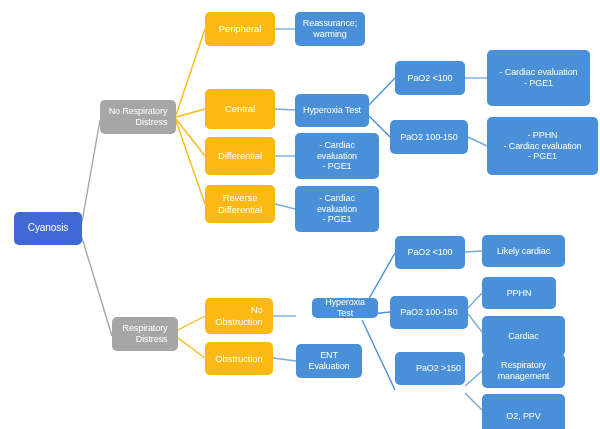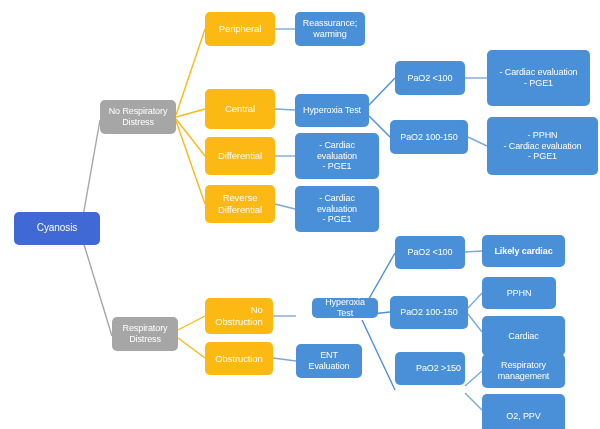--- a/index.html
+++ b/index.html
@@ -32,21 +32,21 @@
     text-align: center;
     border-radius: 5px;
     color: #ffffff;
     line-height: 1.22;
     padding: 2px 4px;
     white-space: pre-line;
     letter-spacing: -0.1px;
     z-index: 2;
   }
   .n-root   { background: #4169d6; }
-  .n-gray   { background: #a6a6a6; }
+  .n-gray   { background: #a6a6a6; text-align: right; }
   .n-yellow { background: #fcb913; }
   .n-blue   { background: #4a90d9; }
 </style>
 </head>
 <body>
 
 <div id="canvas">
   <svg id="edges" viewBox="0 0 600 429">
       <line x1="82" y1="222" x2="100" y2="120" stroke="#a6a6a6" stroke-width="1.4"></line>
       <line x1="82" y1="238" x2="112" y2="336" stroke="#a6a6a6" stroke-width="1.4"></line>
@@ -69,21 +69,21 @@
       <line x1="362" y1="311" x2="395" y2="253" stroke="#4a90d9" stroke-width="1.4"></line>
       <line x1="362" y1="315" x2="390" y2="312" stroke="#4a90d9" stroke-width="1.4"></line>
       <line x1="362" y1="320" x2="395" y2="390" stroke="#4a90d9" stroke-width="1.4"></line>
       <line x1="465" y1="252" x2="482" y2="251" stroke="#7ba9d8" stroke-width="1.4"></line>
       <line x1="468" y1="308" x2="482" y2="293" stroke="#7ba9d8" stroke-width="1.4"></line>
       <line x1="468" y1="314" x2="482" y2="332" stroke="#7ba9d8" stroke-width="1.4"></line>
       <line x1="465" y1="386" x2="482" y2="371" stroke="#7ba9d8" stroke-width="1.4"></line>
       <line x1="465" y1="393" x2="482" y2="410" stroke="#7ba9d8" stroke-width="1.4"></line>
     </svg>
   <div id="nodes">
-      <div class="node n-root" style="left: 14px; top: 212px; width: 86px; height: 33px; font-size: 10px;">Cyanosis</div>
+      <div class="node n-root" style="left: 14px; top: 212px; width: 68px; height: 33px; font-size: 10px;">Cyanosis</div>
       <div class="node n-gray" style="left: 100px; top: 100px; width: 76px; height: 34px; font-size: 9px;">No Respiratory
 Distress</div>
       <div class="node n-gray" style="left: 112px; top: 317px; width: 66px; height: 34px; font-size: 9px;">Respiratory
 Distress</div>
       <div class="node n-yellow" style="left: 205px; top: 12px; width: 70px; height: 34px; font-size: 9.5px;">Peripheral</div>
       <div class="node n-yellow" style="left: 205px; top: 89px; width: 70px; height: 40px; font-size: 9.5px;">Central</div>
       <div class="node n-yellow" style="left: 205px; top: 137px; width: 70px; height: 38px; font-size: 9.5px;">Differential</div>
       <div class="node n-yellow" style="left: 205px; top: 185px; width: 70px; height: 38px; font-size: 9.5px;">Reverse
 Differential</div>
       <div class="node n-yellow" style="left: 205px; top: 298px; width: 68px; height: 36px; font-size: 9.5px; text-align: right;">No
@@ -105,20 +105,20 @@
       <div class="node n-blue" style="left: 395px; top: 61px; width: 70px; height: 34px; font-size: 9px;">PaO2 &lt;100</div>
       <div class="node n-blue" style="left: 390px; top: 120px; width: 78px; height: 34px; font-size: 9px;">PaO2 100-150</div>
       <div class="node n-blue" style="left: 395px; top: 236px; width: 70px; height: 33px; font-size: 9px;">PaO2 &lt;100</div>
       <div class="node n-blue" style="left: 390px; top: 296px; width: 78px; height: 33px; font-size: 9px;">PaO2 100-150</div>
       <div class="node n-blue" style="left: 395px; top: 352px; width: 70px; height: 33px; font-size: 9px; padding-left: 21px;">PaO2 &gt;150</div>
       <div class="node n-blue" style="left: 487px; top: 50px; width: 103px; height: 56px; font-size: 9px;">- Cardiac evaluation
 - PGE1</div>
       <div class="node n-blue" style="left: 487px; top: 117px; width: 111px; height: 58px; font-size: 9px;">- PPHN
 - Cardiac evaluation
 - PGE1</div>
-      <div class="node n-blue" style="left: 482px; top: 235px; width: 83px; height: 32px; font-size: 9px; font-weight: bold;">Likely cardiac</div>
+      <div class="node n-blue" style="left: 482px; top: 235px; width: 83px; height: 32px; font-size: 9px;">Likely cardiac</div>
       <div class="node n-blue" style="left: 482px; top: 277px; width: 74px; height: 32px; font-size: 9px;">PPHN</div>
       <div class="node n-blue" style="left: 482px; top: 316px; width: 83px; height: 40px; font-size: 9px;">Cardiac</div>
       <div class="node n-blue" style="left: 482px; top: 354px; width: 83px; height: 34px; font-size: 9px;">Respiratory
 management</div>
       <div class="node n-blue" style="left: 482px; top: 394px; width: 83px; height: 44px; font-size: 9px; text-align: right;">O2, PPV</div>
     </div>
 </div>
 
 </body></html>

